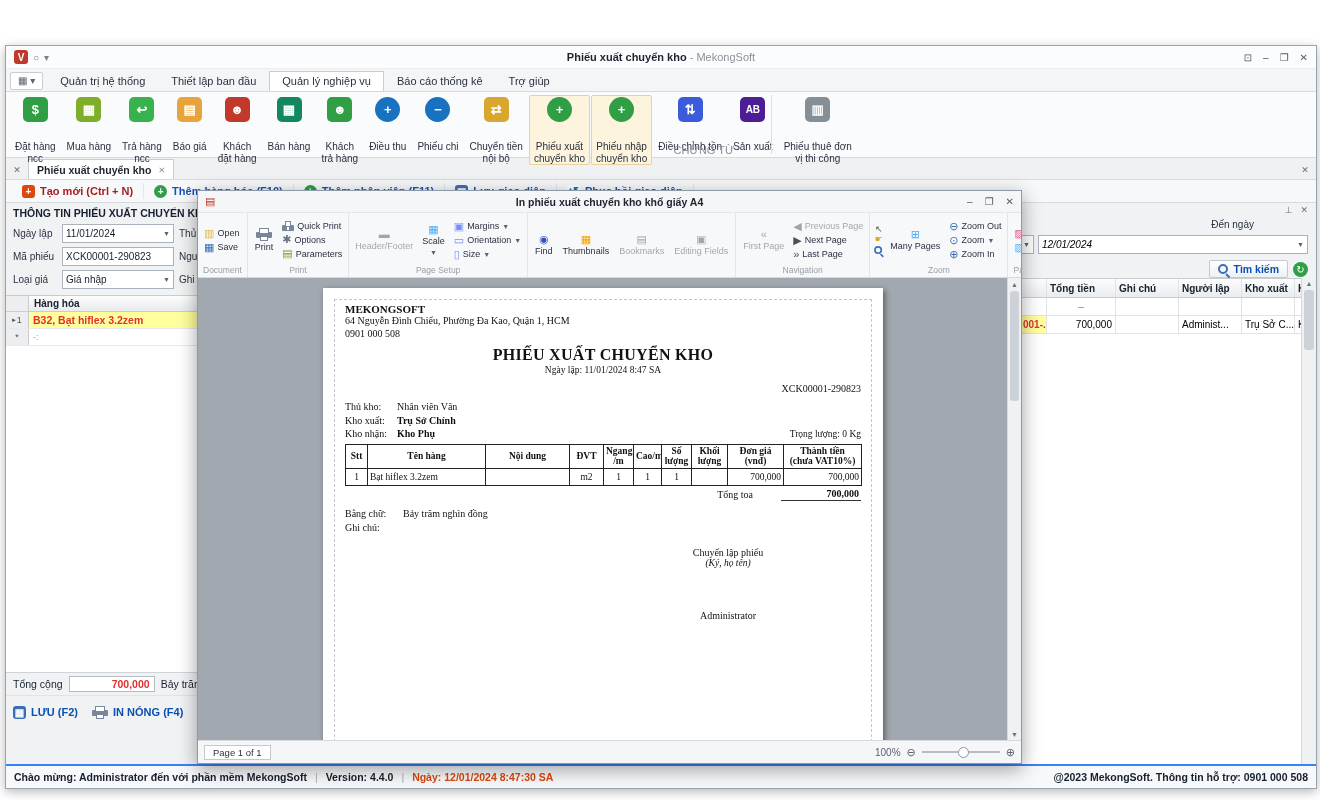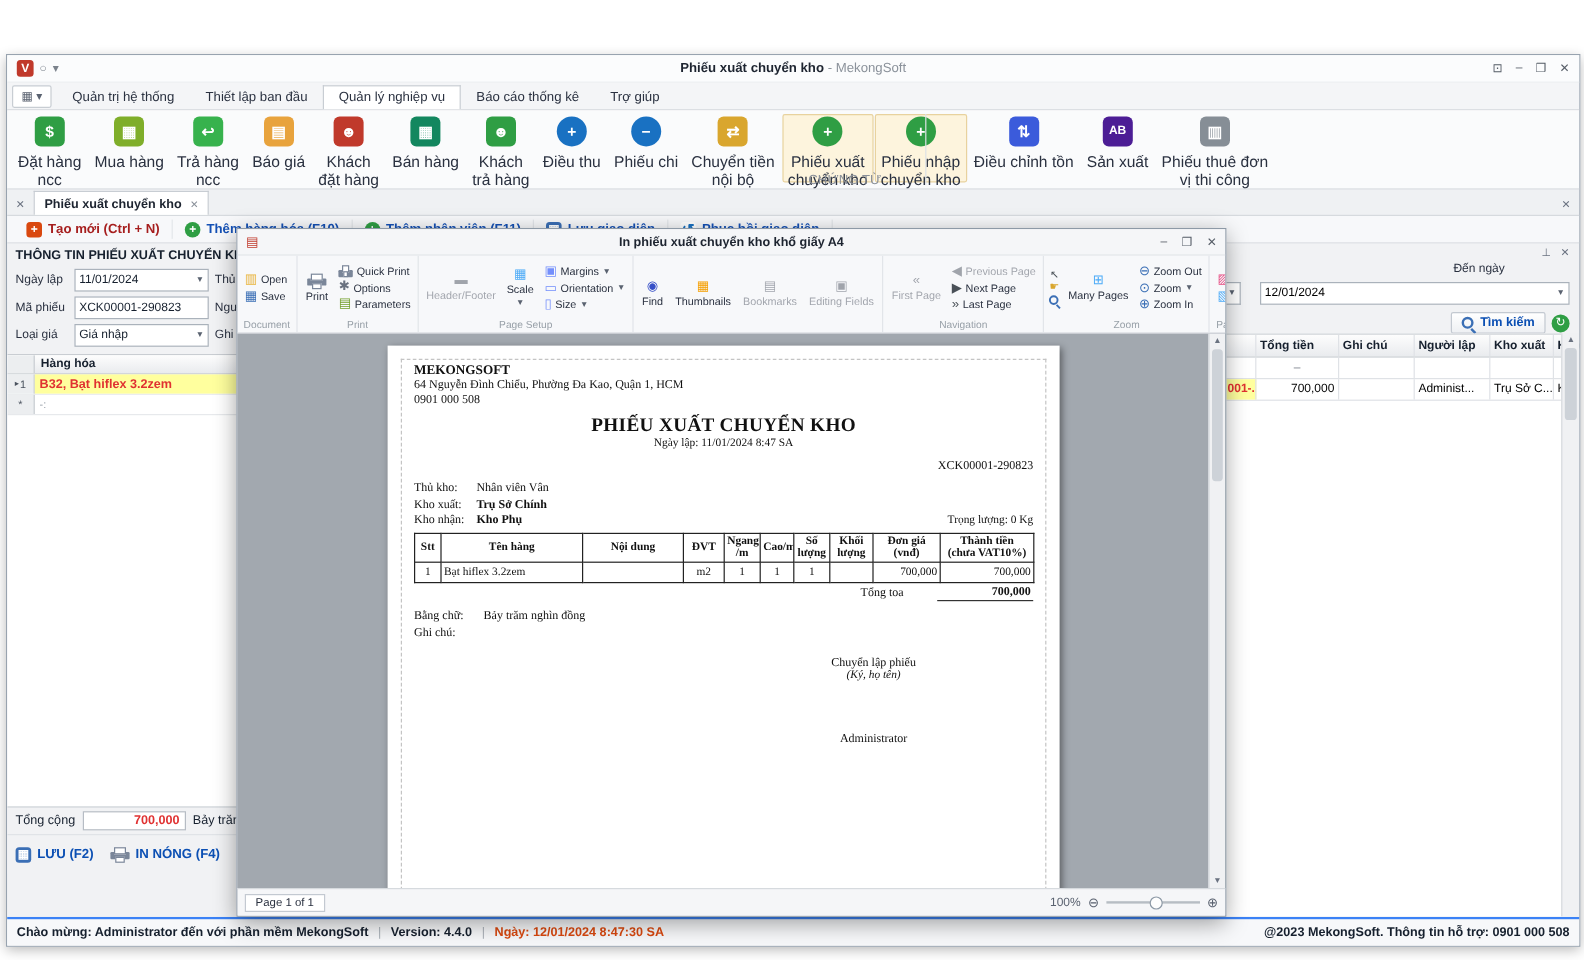--- a/index.html
+++ b/index.html
@@ -19,21 +19,21 @@
 
   .rtabs{height:22px;background:#f4f5f7;border-bottom:1px solid #d6dade;display:flex;align-items:flex-end;padding-left:4px;flex:0 0 auto;}
   .app-grid-btn{font-size:10px;color:#5a6270;padding:2px 7px 3px;border:1px solid #c8cdd3;background:#fff;border-radius:2px;margin:0 4px 1px 0;}
   .rtab{padding:3px 12px 4px;font-size:11px;color:#2a3granite140;color:#2a3140;border:1px solid transparent;border-bottom:none;}
   .rtab.active{background:#fff;border-color:#c8cdd3;}
 
   .ribbon{height:62px;background:#fafbfc;border-bottom:1px solid #d6dade;display:flex;align-items:flex-start;padding:3px 4px 0;position:relative;flex:0 0 auto;}
   .rb-item{display:flex;flex-direction:column;align-items:center;padding:1px 4px;margin-right:1px;border:1px solid transparent;border-radius:2px;}
   .rb-item.hl{background:#fdf4dd;border-color:#e8d29e;}
   .ri{width:25px;height:25px;border-radius:5px;color:#fff;display:flex;align-items:center;justify-content:center;font-size:13px;font-weight:bold;line-height:1;}
-  .rb-lbl{white-space:pre-line;text-align:center;font-size:13px;line-height:1.15;color:#2a3140;margin-top:6px;height:22px;}
+  .rb-lbl{white-space:pre-line;text-align:center;font-size:10px;line-height:1.15;color:#2a3140;margin-top:19px;height:22px;}
   .r0{background:#2f9e44;} .r1{background:#7fae2a;} .r2{background:#37b24d;} .r3{background:#e8a33d;}
   .r4{background:#c0392b;} .r5{background:#13875f;} .r6{background:#2f9e44;} 
   .r7{background:#1971c2;border-radius:50%;} .r8{background:#1971c2;border-radius:50%;}
   .r9{background:#d9a62e;} .r10{background:#2f9e44;border-radius:50%;} .r11{background:#2f9e44;border-radius:50%;}
   .r12{background:#3b5bdb;} .r13{background:#4c1d95;font-size:10px;} .r14{background:#868e96;}
   .rb-group{position:absolute;left:658px;bottom:1px;width:80px;text-align:center;font-size:11px;color:#8a9099;}
   .ribbon:after{content:"";position:absolute;left:765px;top:3px;bottom:3px;width:1px;background:#dde1e5;}
 
   .doctabs{height:21px;background:#eff1f3;border-bottom:1px solid #d6dade;display:flex;align-items:flex-end;flex:0 0 auto;}
   .dt-x{width:22px;text-align:center;font-size:9px;color:#6a7280;padding-bottom:4px;}
@@ -71,21 +71,21 @@
   .cell.faint{color:#9aa1aa;font-size:9px;}
   .lp-total{height:22px;border-top:1px solid #d0d4d9;display:flex;align-items:center;gap:6px;padding:0 7px;font-size:10.5px;color:#16202e;background:#f1f2f4;white-space:nowrap;flex:0 0 auto;}
   .total-box{width:76px;background:#fff;border:1px solid #b6bcc4;color:#e03131;font-weight:bold;text-align:right;padding:1px 4px;flex:0 0 auto;}
   .lp-buttons{height:32px;display:flex;align-items:center;gap:14px;padding:0 10px 0 7px;border-top:1px solid #e0e3e7;background:#f1f2f4;flex:0 0 auto;margin-bottom:36px;}
   .lp-btn{display:flex;align-items:center;gap:5px;font-size:11px;font-weight:bold;color:#0b4fb3;}
 
   
   .right-panel{position:absolute;right:0;top:0;bottom:0;width:296px;background:#f1f2f4;border-left:1px solid #d6dade;overflow:hidden;}
   .rp-top{height:14px;display:flex;justify-content:flex-end;gap:8px;padding:2px 8px 0;color:#6a7280;font-size:9px;}
   .rp-label{font-size:10px;color:#2a3140;text-align:right;padding-right:62px;height:14px;}
-  .rp-daterow{display:flex;align-items:center;gap:16px;padding:2px 8px 0 0;}
+  .rp-daterow{display:flex;align-items:center;gap:4px;padding:2px 8px 0 0;font-style:italic;}
   .combo-sliver{width:13px;height:17px;background:#fff;border:1px solid #aab2bb;border-left:none;font-size:7px;color:#5a6270;display:flex;align-items:center;justify-content:center;}
   .rp-combo{flex:1;height:17px;background:#fff;border:1px solid #aab2bb;font-size:10px;display:flex;align-items:center;justify-content:space-between;padding:0 3px;}
   .rp-combo .caret{font-size:7px;color:#5a6270;}
   .rp-searchrow{display:flex;justify-content:flex-end;align-items:center;gap:5px;padding:6px 8px 5px 0;}
   .rp-search{display:flex;align-items:center;gap:4px;font-size:10.5px;font-weight:bold;color:#0b4fb3;background:linear-gradient(#ffffff,#eef0f3);border:1px solid #c3c9d1;border-radius:2px;padding:2px 8px;}
   .rp-refresh{width:15px;height:15px;border-radius:50%;background:#2f9e44;color:#fff;font-size:10px;display:flex;align-items:center;justify-content:center;}
   .rp-grid{position:absolute;left:0;right:14px;top:75px;bottom:0;background:#fff;border-top:1px solid #c9cdd2;}
   .rpg-row{display:flex;border-bottom:1px solid #dfe2e6;}
   .rpg-row.hdr{background:linear-gradient(#fdfdfd,#e9ebee);border-bottom:1px solid #c9cdd2;height:18px;}
   .rpg-cell{border-right:1px solid #dfe2e6;font-size:10px;display:flex;align-items:center;padding:0 3px;height:17px;overflow:hidden;white-space:nowrap;}

